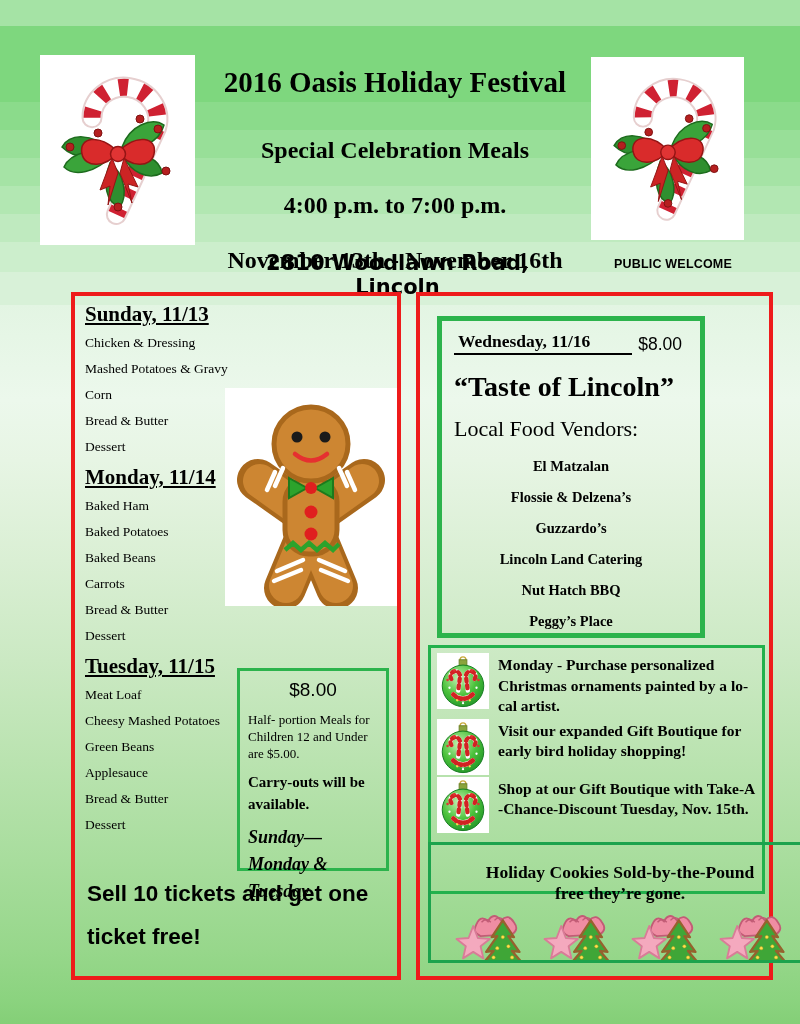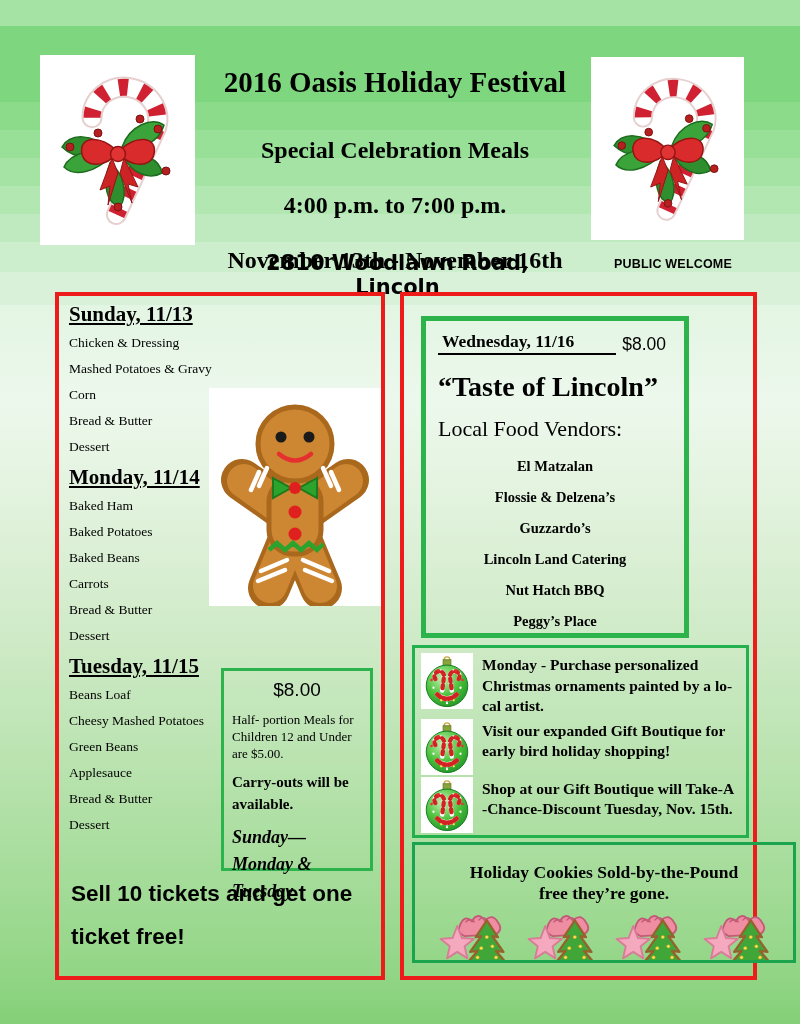--- a/index.html
+++ b/index.html
@@ -30,21 +30,21 @@
   .candy{background:#fff;}
   .header-text{left:190px;top:62px;width:410px;text-align:center;font-weight:bold;}
   .h-title{font-size:29px;line-height:40px;margin:0 0 34px;}
   .h-line{font-size:24px;line-height:29px;margin:0 0 26px;}
   .h-line.last{margin-bottom:0;}
   .address{left:225px;top:251px;width:345px;text-align:center;
     font-family:"DejaVu Sans",sans-serif;font-weight:bold;font-size:21px;}
   .public-welcome{left:598px;top:257px;width:150px;text-align:center;
     font-family:"Liberation Sans",sans-serif;font-weight:bold;font-size:12.5px;letter-spacing:.2px;}
   
-  .redbox{border:4px solid #ee1b1b;box-sizing:border-box;background:transparent;}
+  .redbox{border:4px solid #ee1b1b;box-sizing:border-box;background:transparent;margin-left:16px;}
   .left-box{left:55px;top:292px;width:330px;height:688px;padding:6px 0 0 10px;}
   .right-box{left:400px;top:292px;width:357px;height:688px;}
   
   .day-heading{font-size:21px;font-weight:bold;text-decoration:underline;margin:0 0 9px;line-height:24px;}
   .day-heading.mt{margin-top:10px;}
   .menu-item{font-size:13.5px;line-height:16px;margin:0 0 10px;}
   .gingerbread-box{left:150px;top:92px;width:172px;height:218px;background:#fff;}
   .price-box{left:162px;top:372px;width:152px;height:203px;border:3px solid #2cb34c;
     box-sizing:border-box;padding:6px 8px 0;}
   .price-amount{text-align:center;font-family:"Liberation Sans",sans-serif;font-size:19px;margin:2px 0 10px;}
@@ -55,21 +55,21 @@
     font-weight:bold;font-size:22.5px;line-height:43px;}
   
   .wed-box{left:17px;top:20px;width:268px;height:322px;border:5px solid #2cb34c;
     box-sizing:border-box;padding:10px 12px 0;}
   .wed-row{display:flex;align-items:flex-end;font-size:17.5px;}
   .wed-heading{font-weight:bold;border-bottom:2px solid #000;padding:0 42px 1px 4px;}
   .wed-price{font-family:"Liberation Sans",sans-serif;margin-left:6px;}
   .wed-title{font-size:28px;font-weight:bold;margin-top:16px;}
   .vendors-label{font-size:22px;margin-top:13px;}
   .vendor{text-align:center;font-size:14.5px;font-weight:bold;margin-top:14px;}
-  .bullets-box{left:8px;top:349px;width:337px;height:193px;border:3px solid #22b14c;
+  .bullets-box{left:8px;top:349px;width:337px;height:249px;border:3px solid #22b14c;
     box-sizing:border-box;padding:5px 4px 18px 6px;}
   .bullet{display:flex;margin-bottom:2px;}
   .bullet-icon{flex:none;width:52px;height:56px;background:#fff;margin-right:9px;}
   .bullet-text{font-size:15.5px;font-weight:bold;line-height:1.33;padding-top:2px;}
   .bullet-text span{display:block;}
   .cookies-box{left:8px;top:546px;width:384px;height:121px;border:3px solid #1ca34d;
     box-sizing:border-box;padding:17px 4px 0;text-align:center;overflow:hidden;}
   .cookies-line{font-size:17.5px;font-weight:bold;line-height:21px;}
   .cookies-row{display:flex;justify-content:center;gap:14px;margin-top:5px;}
   .hidden-defs{position:absolute;width:0;height:0;overflow:hidden;}
@@ -227,21 +227,21 @@
 
     <div class="day-heading mt">Monday, 11/14</div>
     <div class="menu-item">Baked Ham</div>
     <div class="menu-item">Baked Potatoes</div>
     <div class="menu-item">Baked Beans</div>
     <div class="menu-item">Carrots</div>
     <div class="menu-item">Bread &amp; Butter</div>
     <div class="menu-item">Dessert</div>
 
     <div class="day-heading mt">Tuesday, 11/15</div>
-    <div class="menu-item">Beans Loaf</div>
+    <div class="menu-item">Meat Loaf</div>
     <div class="menu-item">Cheesy Mashed Potatoes</div>
     <div class="menu-item">Green Beans</div>
     <div class="menu-item">Applesauce</div>
     <div class="menu-item">Bread &amp; Butter</div>
     <div class="menu-item">Dessert</div>
 
     <svg class="abs gingerbread-box" width="172" height="218">
         <use href="#sym-ginger"></use>
       </svg>
 
@@ -293,21 +293,21 @@
         <div class="bullet-text">
           <span>Visit our expanded Gift Boutique for</span>
           <span>early bird holiday shopping!</span>
         </div>
       </div>
       <div class="bullet">
         <svg class="bullet-icon" width="52" height="56" viewBox="0 0 52 58">
             <use href="#sym-ornament"></use>
           </svg>
         <div class="bullet-text">
-          <span>Shop at our Gift Boutique will Take-A</span>
+          <span>Shop at our Gift Boutique with Take-A</span>
           <span>-Chance-Discount Tuesday, Nov. 15th.</span>
         </div>
       </div>
     </div>
 
     <div class="abs cookies-box">
       <div class="cookies-line">Holiday Cookies Sold-by-the-Pound</div>
       <div class="cookies-line">free they’re gone.</div>
       <div class="cookies-row">
         <svg width="74" height="58" viewBox="0 0 80 62">

